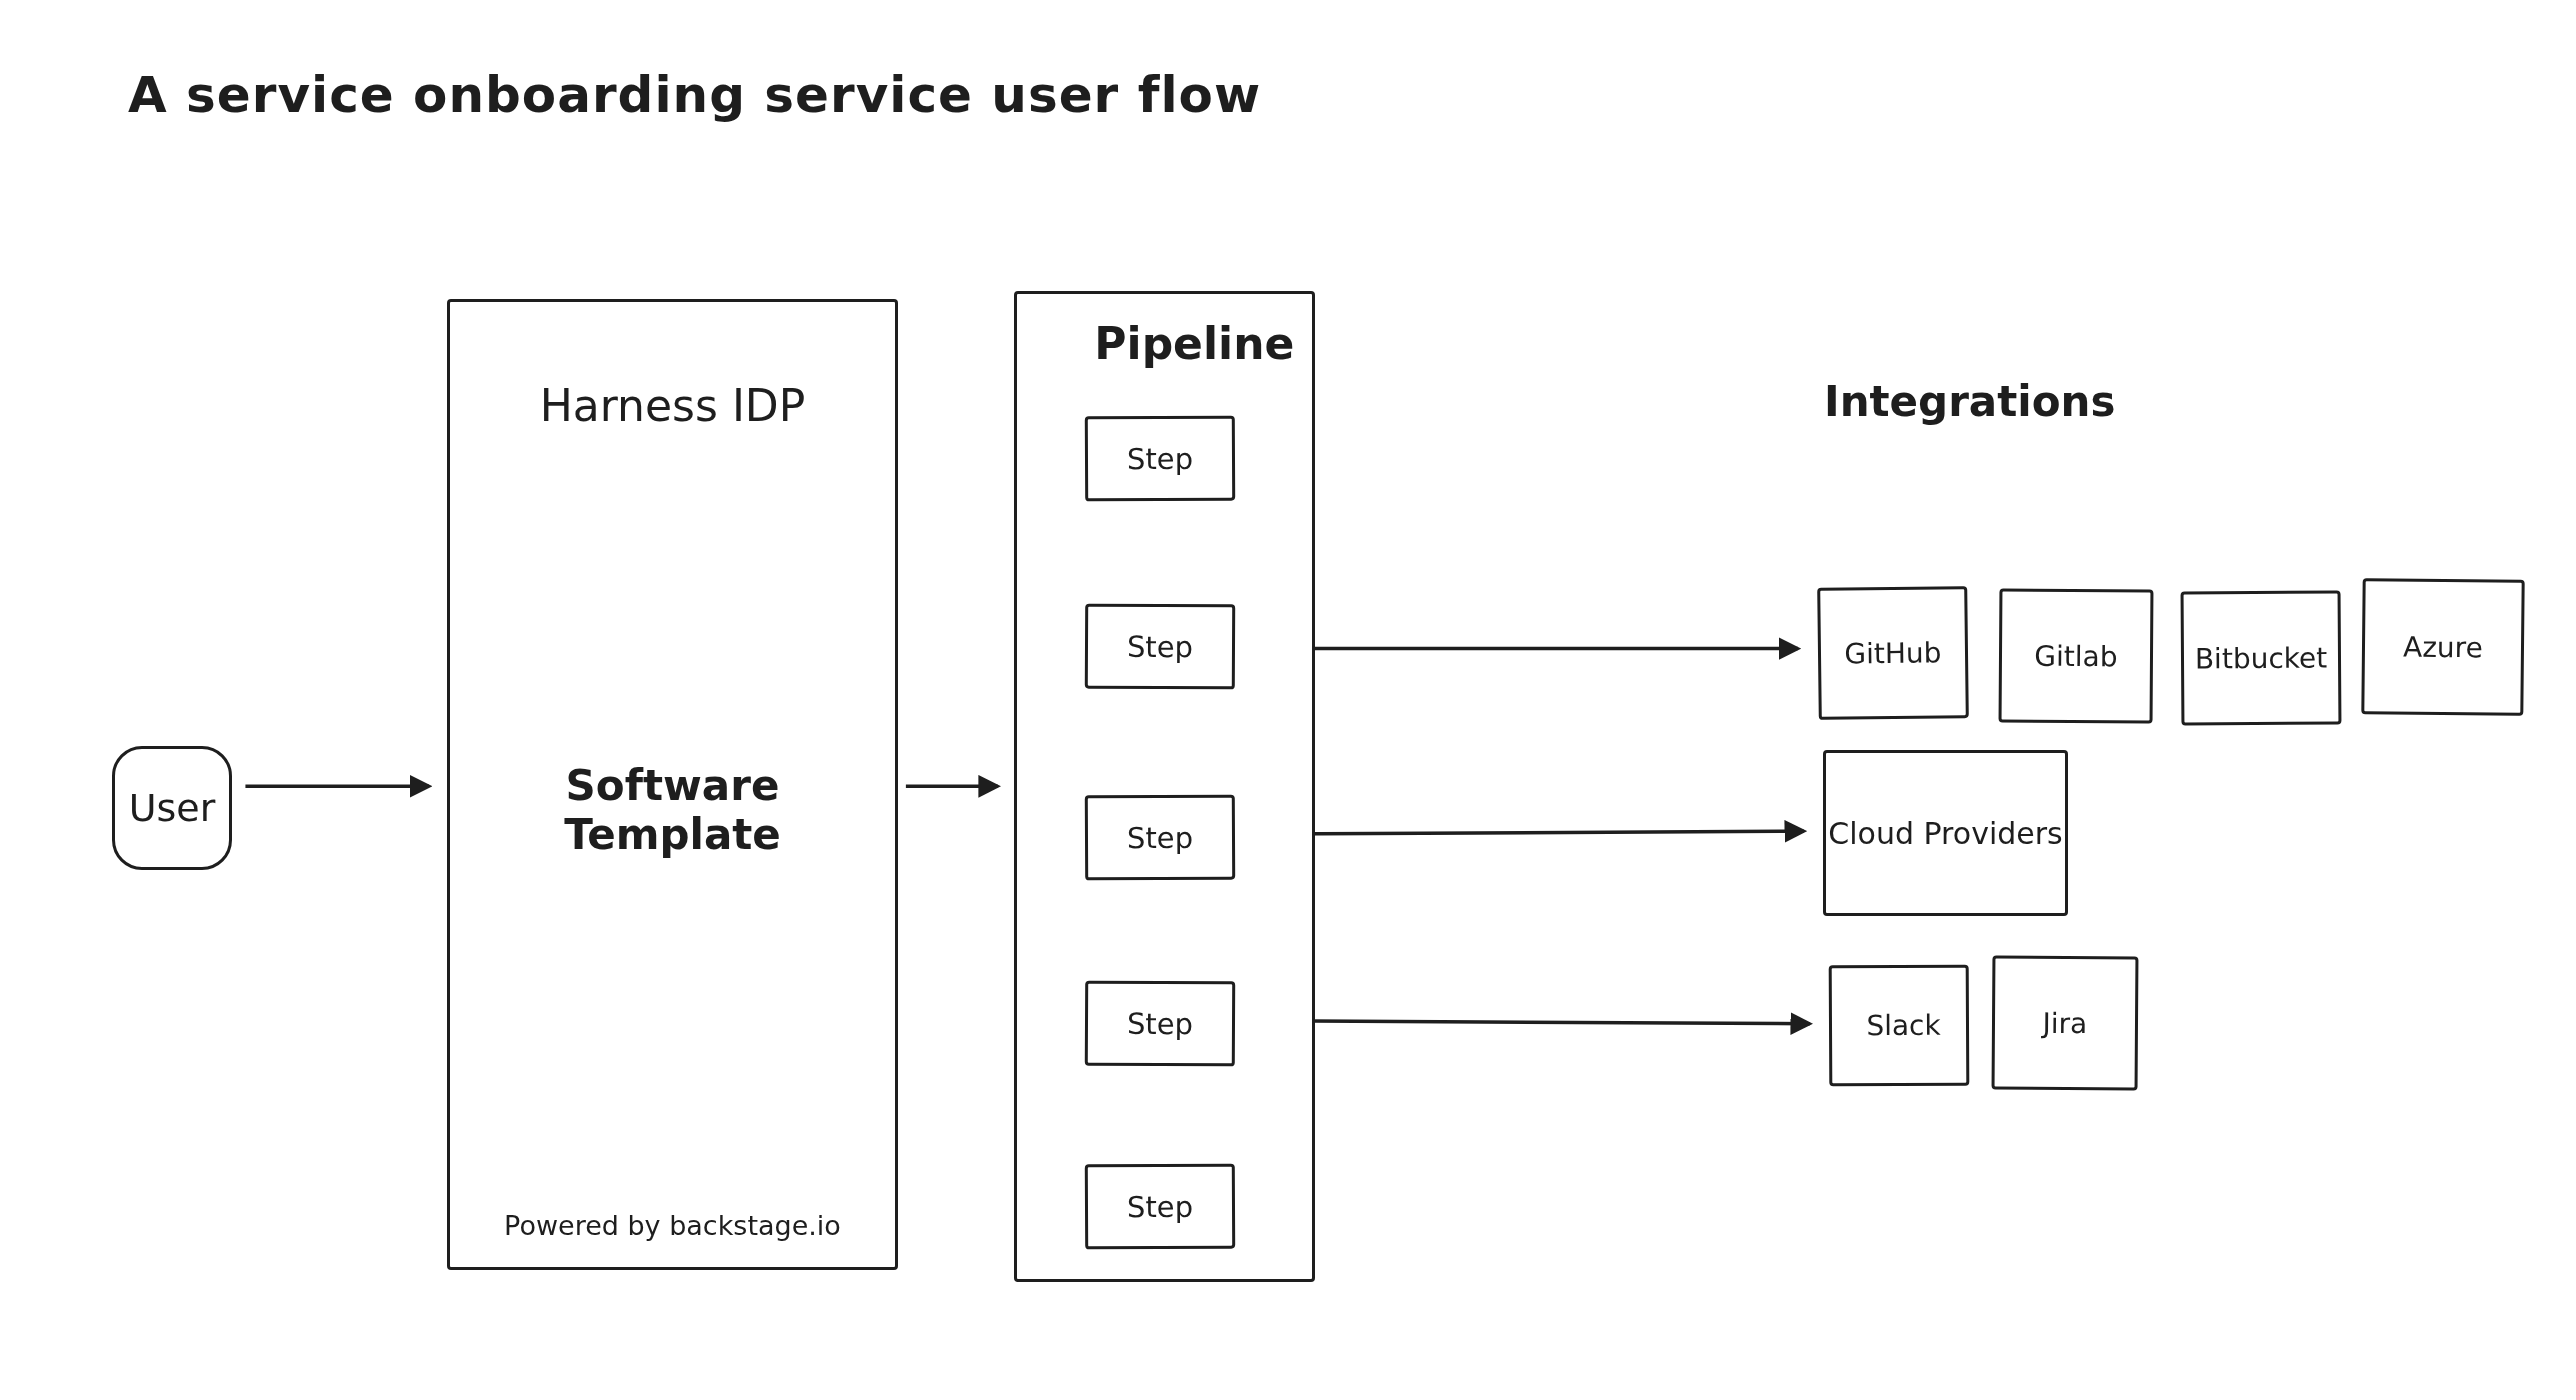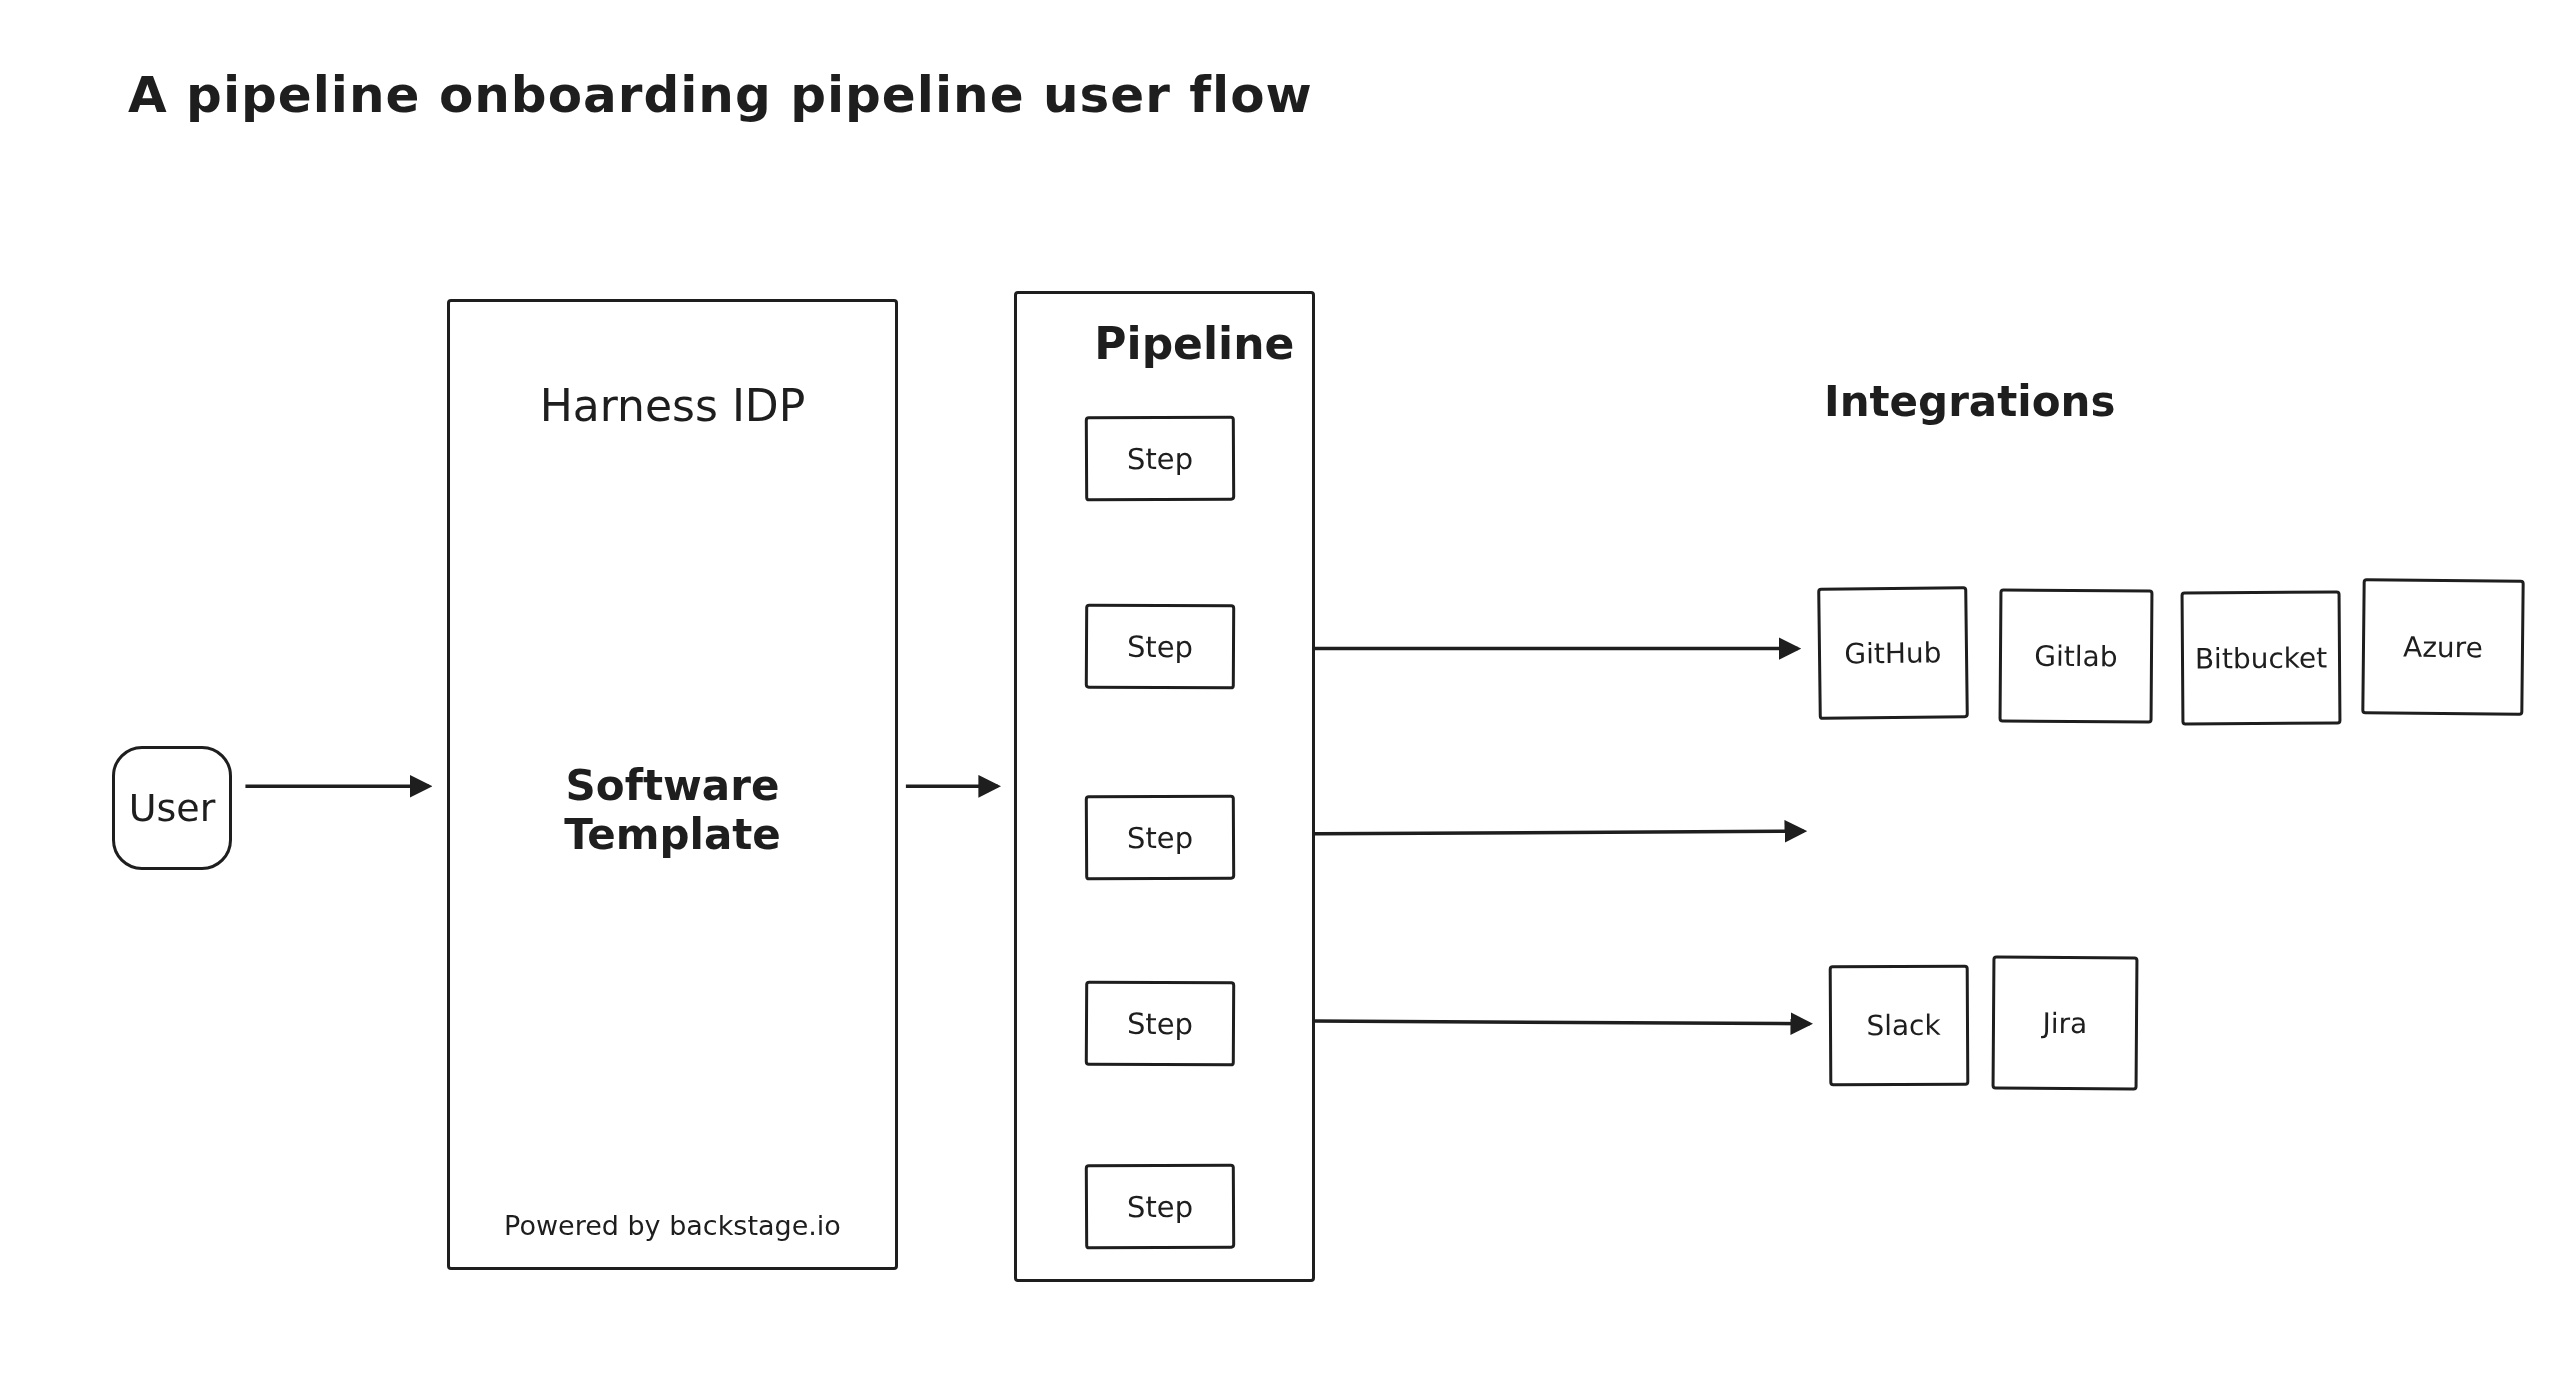--- a/index.html
+++ b/index.html
@@ -60,21 +60,21 @@
   .slack-box     { left: 1829px; top: 965px; width: 140px; height: 121px; font-size: 28px; transform: rotate(-0.3deg); padding-left: 9px; }
   .jira-box      { left: 1992px; top: 956px; width: 146px; height: 134px; font-size: 28px; transform: rotate(0.4deg); }
   
   .arrow-layer { position: absolute; left: 0; top: 0; width: 2576px; height: 1401px; pointer-events: none; }
 </style>
 </head>
 <body>
 
 <div class="canvas">
 
-  <div class="diagram-title">A pipeline onboarding pipeline user flow</div>
+  <div class="diagram-title">A service onboarding service user flow</div>
 
   <svg class="arrow-layer" viewBox="0 0 2582 1404" xmlns="http://www.w3.org/2000/svg">
     <defs>
       <marker id="arrowhead" viewBox="0 0 10 10" refX="8.5" refY="5" markerWidth="6.5" markerHeight="6.5" orient="auto-start-reverse">
         <path d="M0,0 L10,5 L0,10 z" fill="#1e1e1e"></path>
       </marker>
     </defs>
     <line x1="246" y1="788" x2="430" y2="788" stroke="#1e1e1e" stroke-width="3.5" marker-end="url(#arrowhead)"></line>
     <line x1="908" y1="788" x2="1000" y2="788" stroke="#1e1e1e" stroke-width="3.5" marker-end="url(#arrowhead)"></line>
     <line x1="1163" y1="513" x2="1163" y2="590" stroke="#1e1e1e" stroke-width="3.5" marker-end="url(#arrowhead)"></line>
@@ -124,20 +124,23 @@
   <div class="node gitlab-box">
     <span class="node-label">Gitlab</span>
   </div>
   <div class="node bitbucket-box">
     <span class="node-label">Bitbucket</span>
   </div>
   <div class="node azure-box">
     <span class="node-label">Azure</span>
   </div>
 
+  <div class="node cloud-box">
+    <span class="node-label">Cloud Providers</span>
+  </div>
 
   <div class="node slack-box">
     <span class="node-label">Slack</span>
   </div>
   <div class="node jira-box">
     <span class="node-label">Jira</span>
   </div>
 
 </div>
 

